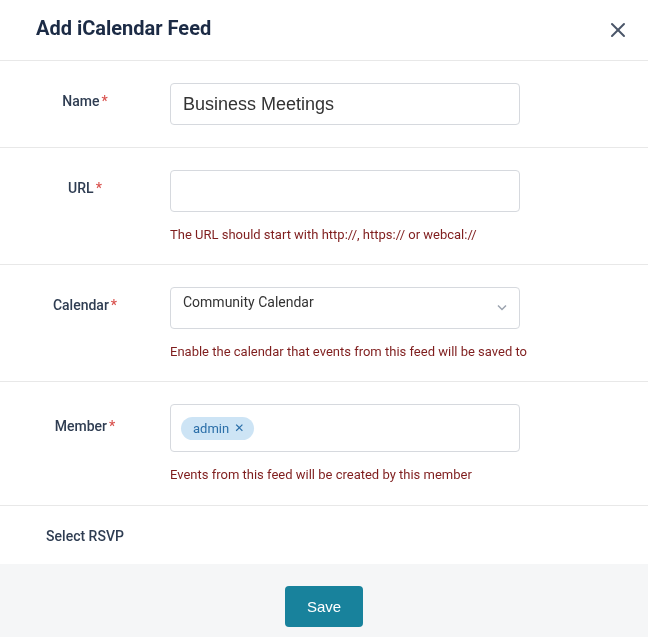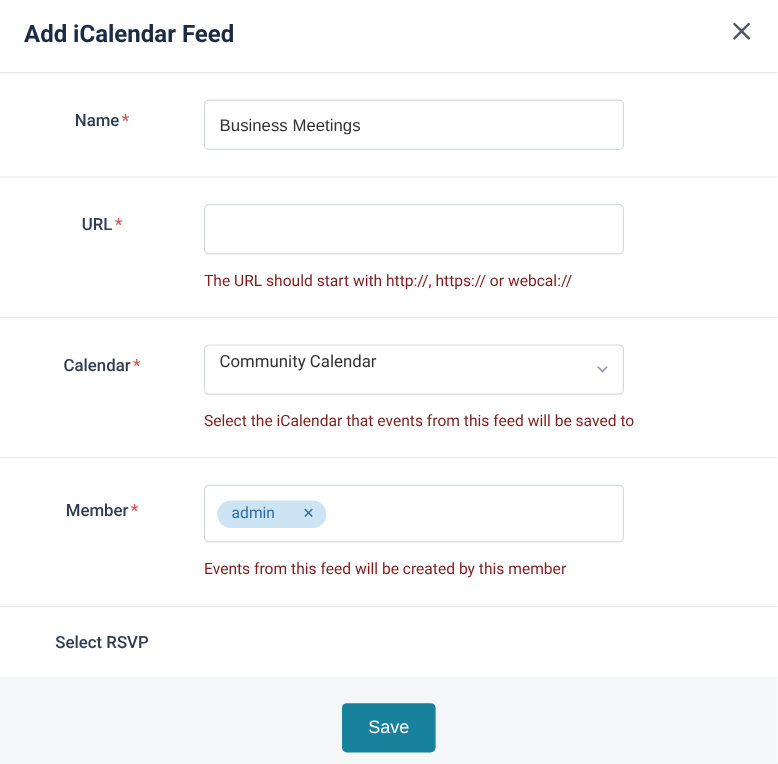--- a/index.html
+++ b/index.html
@@ -12,22 +12,22 @@
       background: #fff;
       width: 648px;
       color: #1e2a3a;
     }
     .modal {
       width: 648px;
     }
     .modal-header {
       display: flex;
       justify-content: space-between;
-      align-items: flex-start;
-      padding: 16px 20px 20px 20px;
+      align-items: flex-end;
+      padding: 16px 20px 20px 36px;
       border-bottom: 1px solid #e8e8e8;
     }
     .modal-title {
       font-size: 20px;
       font-weight: 700;
       color: #1c2b45;
     }
     .close-icon {
       width: 20px;
       height: 20px;
@@ -74,21 +74,21 @@
     }
     .input-col-wide {
       flex: 1;
     }
     .text-input {
       width: 100%;
       height: 42px;
       border: 1px solid #d6d9de;
       border-radius: 4px;
       padding: 0 12px;
-      font-size: 14px;
+      font-size: 18px;
       color: #333;
       outline: none;
     }
     .help-text {
       font-size: 13px;
       color: #7f1d1d;
       margin-top: 14px;
       line-height: 1.4;
     }
     .select-wrapper {
@@ -131,21 +131,21 @@
       background: #fff;
     }
     .tag {
       background: #cde4f5;
       color: #2a6ea8;
       border-radius: 12px;
       padding: 4px 10px 4px 12px;
       font-size: 13px;
       display: inline-flex;
       align-items: center;
-      gap: 23px;
+      gap: 5px;
     }
     .tag-remove {
       font-size: 12px;
       cursor: pointer;
       line-height: 1;
       color: #2a6ea8;
     }
     .toggle-row {
       display: flex;
       padding: 18px 20px 20px 20px;
@@ -236,21 +236,21 @@
             <div class="select-input">
               <span>Community Calendar</span>
             </div>
             <div class="select-chevron">
               <svg viewBox="0 0 12 12" fill="none" stroke="#9ca3af" stroke-width="1.5">
                 <polyline points="2,4 6,8 10,4"></polyline>
               </svg>
             </div>
           </div>
         </div>
-        <div class="help-text">Select the iCalendar that events from this feed will be saved to</div>
+        <div class="help-text">Enable the calendar that events from this feed will be saved to</div>
       </div>
     </div>
   </div>
 
   <div class="form-section">
     <div class="form-row with-help">
       <div class="label-col" style="padding-top:14px;">
         <span>Member</span><span class="required">*</span>
       </div>
       <div class="input-col-wide">

